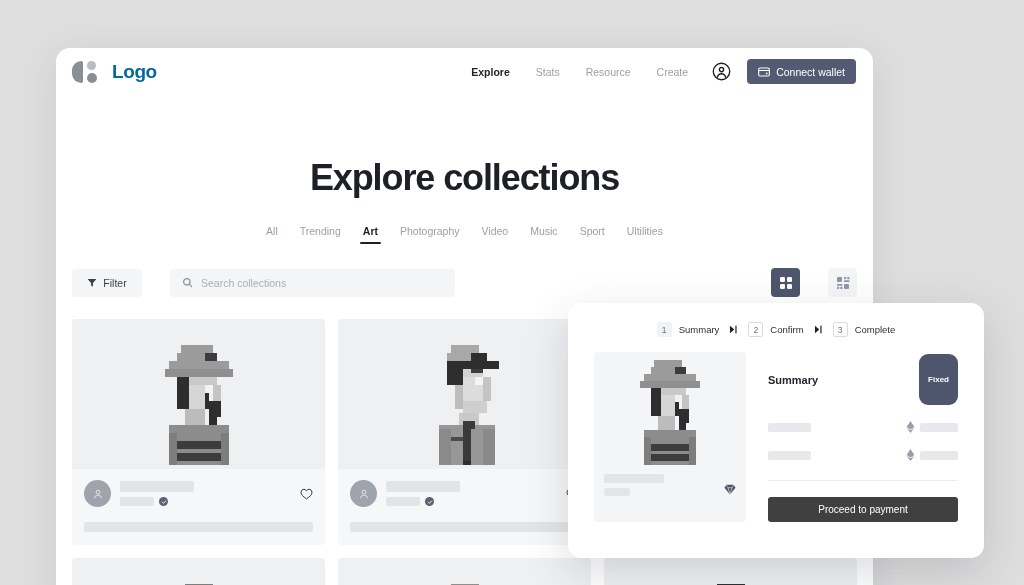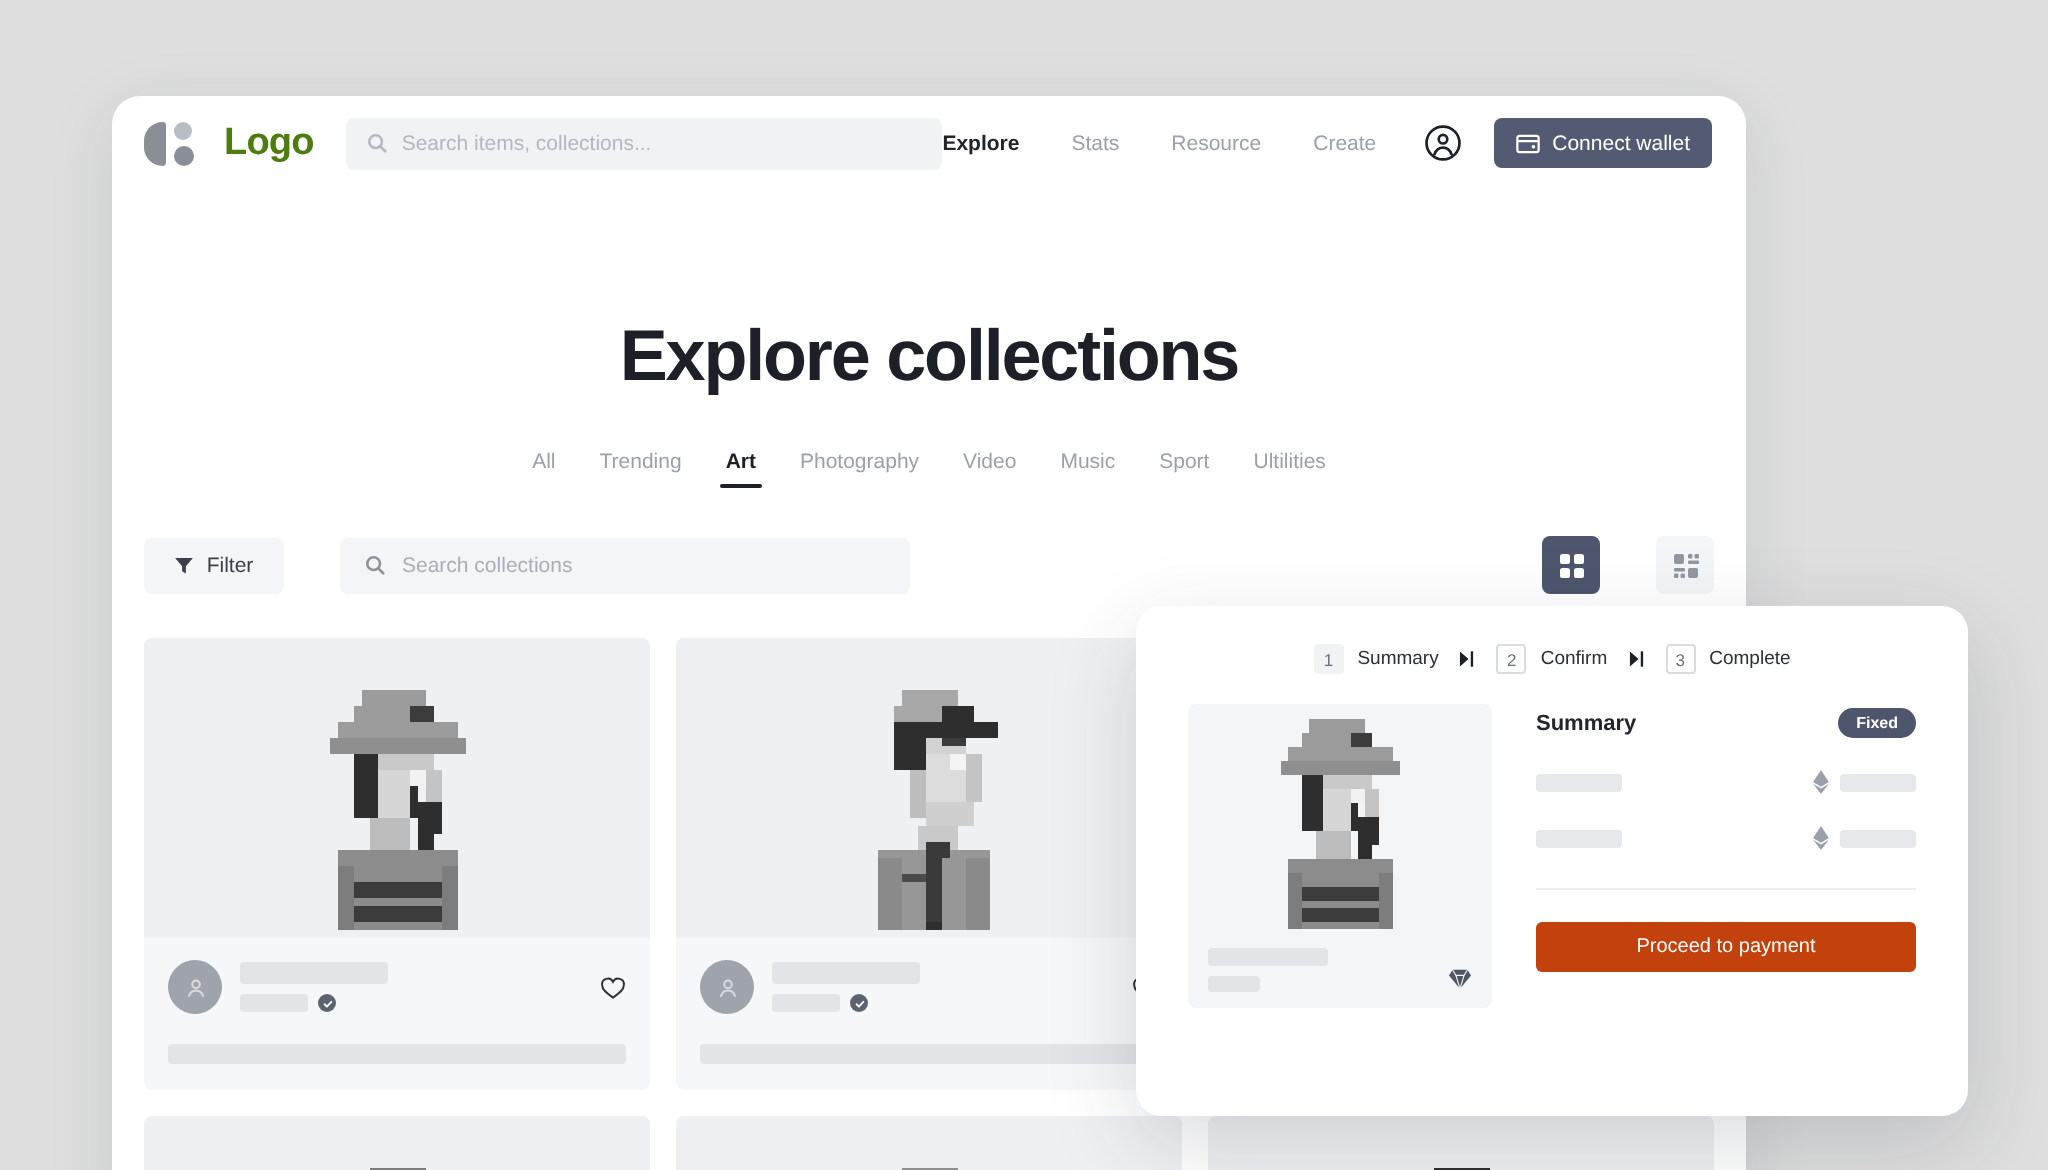--- a/index.html
+++ b/index.html
@@ -35,21 +35,21 @@
   }
   .logo-dot-a {
     position: absolute; left: 15px; top: 0px; width: 9px; height: 9px;
     background: #b8bcc3; border-radius: 50%;
   }
   .logo-dot-b {
     position: absolute; left: 15px; top: 12px; width: 10px; height: 10px;
     background: #8a8e96; border-radius: 50%;
   }
   .logo-text {
-    font-size: 19px; font-weight: 700; color: #4d7c0f; letter-spacing: -.4px;
+    font-size: 19px; font-weight: 700; color: #0369a1; letter-spacing: -.4px;
   }
 
   .searchbar {
     margin-left: 16px; width: 305px; height: 26px;
     background: #f1f2f4; border-radius: 4px;
     display: flex; align-items: center; gap: 7px; padding: 0 10px;
   }
   .searchbar .ph { font-size: 10.5px; color: #b3b7bf; }
 
   .nav { margin-left: auto; display: flex; align-items: center; gap: 26px; }
@@ -165,40 +165,40 @@
   }
   .preview-meta { padding: 6px 10px 0 10px; }
   .preview-row { display: flex; align-items: flex-end; }
   .preview-skcol { display: flex; flex-direction: column; gap: 5px; }
 
   .summary { flex: 1; padding-top: 2px; }
   .sum-head { display: flex; align-items: center; justify-content: space-between; }
   .sum-title { font-size: 11px; font-weight: 700; color: #23262c; }
   .badge {
     background: #4d566d; color: #fff; font-size: 8px; font-weight: 700;
-    padding: 3px 9px; border-radius: 9px;
+    padding: 21px 9px; border-radius: 9px;
   }
   .sum-line {
     display: flex; align-items: center; justify-content: space-between; margin-top: 16px;
   }
   .sum-line .lhs { width: 43px; height: 9px; background: #e6e8ec; border-radius: 2px; }
   .sum-line .rhs { display: flex; align-items: center; gap: 5px; }
   .sum-line .rhs .val { width: 38px; height: 9px; background: #e6e8ec; border-radius: 2px; }
   .divider { height: 1px; background: #eceef1; margin-top: 19px; }
   .total-row {
     display: flex; align-items: flex-start; justify-content: space-between; margin-top: 12px;
   }
   .total-lbl { font-size: 9.5px; font-weight: 700; color: #23262c; }
   .total-vals { display: flex; flex-direction: column; align-items: flex-end; gap: 4px; }
   .total-top { display: flex; align-items: center; gap: 5px; }
   .total-top .val { width: 38px; height: 9px; background: #e6e8ec; border-radius: 2px; }
   .total-sub { width: 47px; height: 8px; background: #eceef1; border-radius: 2px; }
   .pay-btn {
     margin-top: 16px; width: 100%; height: 25px;
-    background: #c2410c; color: #fff; border: none; border-radius: 3px;
+    background: #404040; color: #fff; border: none; border-radius: 3px;
     font-size: 10px; cursor: pointer; font-family: "Liberation Sans", sans-serif;
   }
 
   .pixel-svg { display: block; image-rendering: pixelated; }
 </style>
 </head>
 <body>
 
 <div class="stage">
 
@@ -208,27 +208,20 @@
 
       <div class="logo-wrap">
         <span class="logo-mark">
           <span class="logo-leaf"></span>
             <span class="logo-dot-a"></span>
             <span class="logo-dot-b"></span>
         </span>
         <span class="logo-text">Logo</span>
       </div>
 
-      <div class="searchbar">
-        <svg width="11" height="11" viewBox="0 0 16 16">
-          <circle cx="7" cy="7" r="4.6" fill="none" stroke="#b3b7bf" stroke-width="1.8"></circle>
-          <line x1="10.4" y1="10.4" x2="14" y2="14" stroke="#b3b7bf" stroke-width="1.8" stroke-linecap="round"></line>
-        </svg>
-        <span class="ph">Search items, collections...</span>
-      </div>
 
       <nav class="nav">
         <a href="#" class="active">Explore</a>
         <a href="#">Stats</a>
         <a href="#">Resource</a>
         <a href="#">Create</a>
       </nav>
 
       <svg class="acct-icon" viewBox="0 0 24 24">
         <circle cx="12" cy="12" r="10.4" fill="none" stroke="#1d2026" stroke-width="1.7"></circle>

